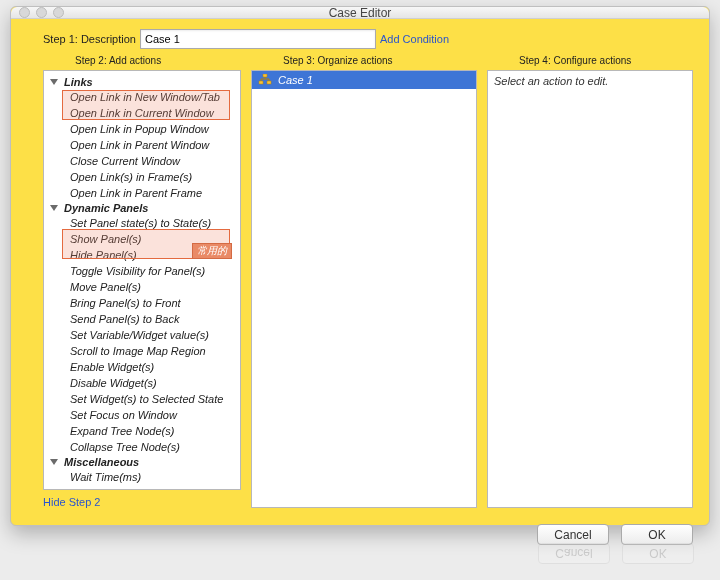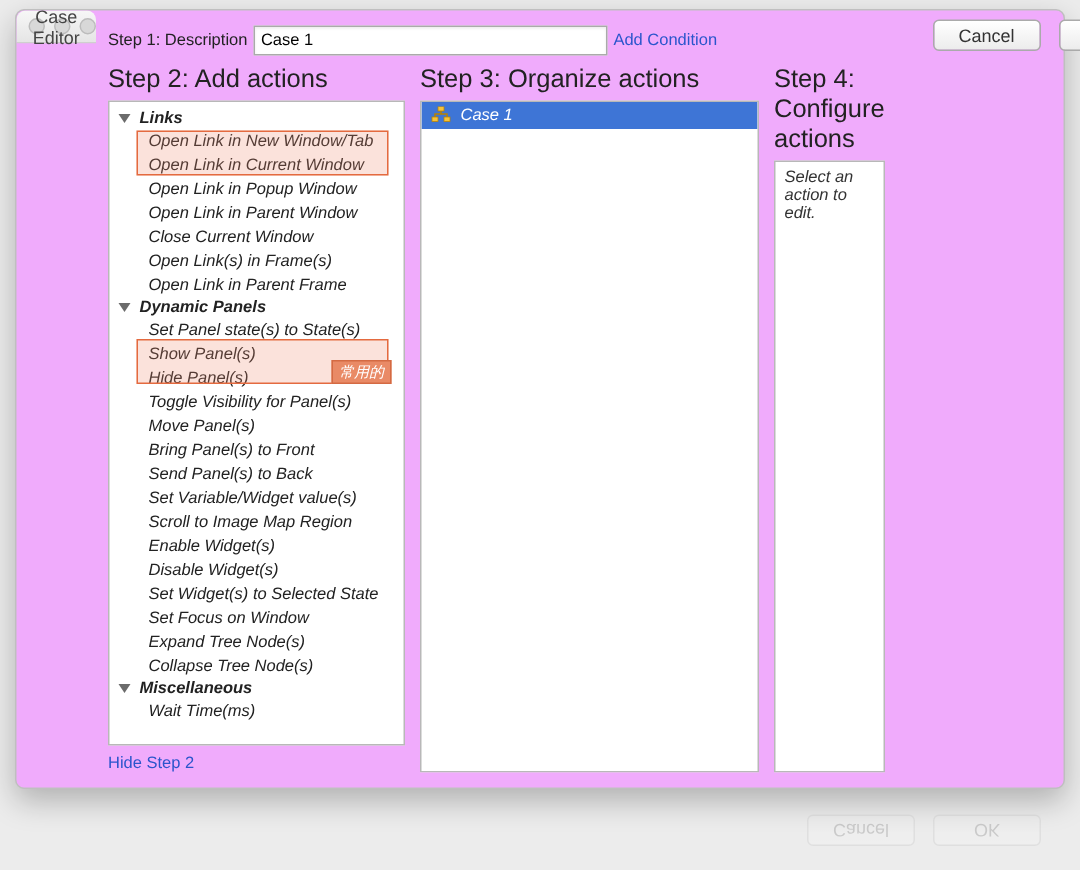--- a/index.html
+++ b/index.html
@@ -10,58 +10,58 @@
     width: 720px;
     height: 580px;
     overflow: hidden;
     position: relative;
   }
   .window {
     position: absolute;
     top: 6px; left: 10px;
     width: 700px;
     height: 520px;
-    background: #f0abfc;
+    background: #fde047;
     border: 1px solid #bfbfbf;
     border-radius: 6px;
     box-shadow: 0 8px 20px rgba(0,0,0,0.25);
     display: flex;
-    flex-direction: row;
+    flex-direction: column;
   }
   .titlebar {
     height: 22px;
     background: linear-gradient(#f7f7f7,#e5e5e5);
     border-bottom: 1px solid #cfcfcf;
     border-radius: 6px 6px 0 0;
     display: flex;
     align-items: center;
     position: relative;
   }
   .traffic { display: flex; gap: 6px; margin-left: 8px; }
   .tl { width: 11px; height: 11px; border-radius: 50%; background: #d8d8d8; border:1px solid #bcbcbc; }
   .title { position:absolute; left:0; right:0; text-align:center; font-size:12px; color:#444; }
-  .content { padding: 10px 16px 10px 8px; flex:1; display:flex; flex-direction:column; }
+  .content { padding: 10px 16px 10px 32px; flex:1; display:flex; flex-direction:column; }
   .row1 { display:flex; align-items:center; gap:4px; margin-bottom:6px; }
   .lbl { color:#222; }
   .descinput {
     flex:0 0 236px;
     height:20px;
     border:1px solid #aaa;
     background:#fff;
     padding:0 4px;
     font-size:11px;
     box-shadow: inset 0 1px 2px rgba(0,0,0,0.08);
   }
   .addcond { color:#2a55cc; cursor:pointer; }
   .cols { display:flex; gap:10px; flex:1; overflow:hidden; }
   .col { display:flex; flex-direction:column; }
   .col2 { width: 198px; }
   .col3 { width: 226px; }
   .col4 { flex:1; }
-  .colhdr { margin-bottom:4px; color:#222; font-size:17px; }
+  .colhdr { margin-bottom:4px; color:#222; font-size:10px;margin-left:32px; }
   .panel {
     flex:1;
     background:#fff;
     border:1px solid #b8b8b8;
     overflow:auto;
     padding:4px 0;
     font-style:italic;
   }
   .panel3, .panel4 { padding:4px 6px; }
   .tree { }

